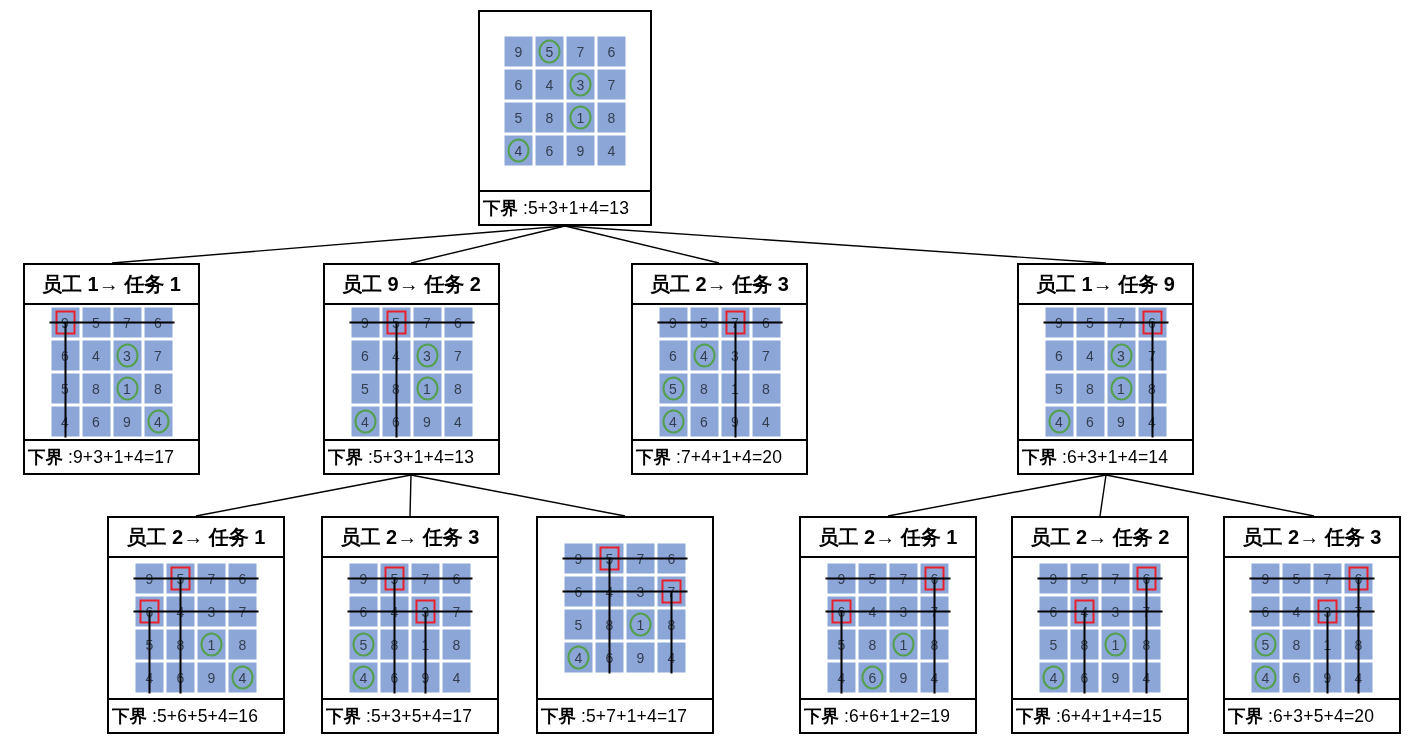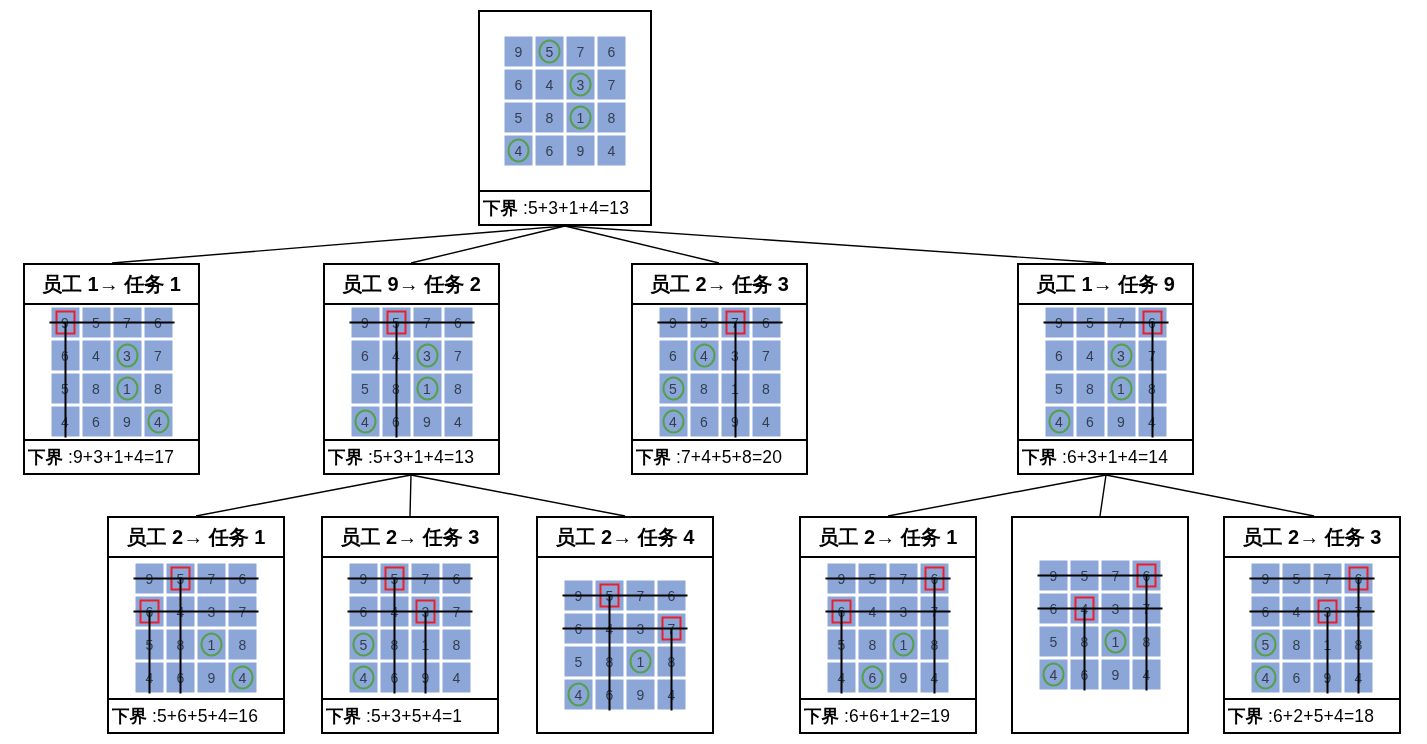--- a/index.html
+++ b/index.html
@@ -360,21 +360,21 @@
             <span>4</span>
           </div>
           <div class="min-circle" style="border-color: rgb(85, 160, 78); left: 34px; top: 36px;"></div>
           <div class="min-circle" style="border-color: rgb(85, 160, 78); left: 3px; top: 69px;"></div>
           <div class="min-circle" style="border-color: rgb(85, 160, 78); left: 3px; top: 102px;"></div>
           <div class="assign-square" style="border-color: rgb(232, 32, 46); left: 66px; top: 3px;"></div>
           <div class="row-strike-line" style="background: rgb(0, 0, 0); top: 14px;"></div>
           <div class="col-strike-line" style="background: rgb(0, 0, 0); left: 75px; top: 15px; height: 115px;"></div>
         </div>
       </div>
-      <div class="bound-bar"><span class="bound-label">下界</span> <span class="bound-value">:7+4+5+8=20</span></div>
+      <div class="bound-bar"><span class="bound-label">下界</span> <span class="bound-value">:7+4+1+4=20</span></div>
     </div>
     <div class="tree-node" style="left: 1017px; top: 263px; width: 177px; height: 212px;">
       <div class="node-title">员工 1→ 任务 9</div>
       <div class="matrix-area">
         <div class="matrix">
           <div class="matrix-cell" style="left: 0px; top: 0px; background: rgb(140, 166, 216); color: rgb(51, 63, 80);">
             <span>9</span>
           </div>
           <div class="matrix-cell" style="left: 31px; top: 0px; background: rgb(140, 166, 216); color: rgb(51, 63, 80);">
             <span>5</span>
@@ -550,24 +550,23 @@
           <div class="min-circle" style="border-color: rgb(85, 160, 78); left: 3px; top: 69px;"></div>
           <div class="min-circle" style="border-color: rgb(85, 160, 78); left: 3px; top: 102px;"></div>
           <div class="assign-square" style="border-color: rgb(232, 32, 46); left: 35px; top: 3px;"></div>
           <div class="assign-square" style="border-color: rgb(232, 32, 46); left: 66px; top: 36px;"></div>
           <div class="row-strike-line" style="background: rgb(0, 0, 0); top: 14px;"></div>
           <div class="row-strike-line" style="background: rgb(0, 0, 0); top: 47px;"></div>
           <div class="col-strike-line" style="background: rgb(0, 0, 0); left: 44px; top: 15px; height: 115px;"></div>
           <div class="col-strike-line" style="background: rgb(0, 0, 0); left: 75px; top: 48px; height: 82px;"></div>
         </div>
       </div>
-      <div class="bound-bar"><span class="bound-label">下界</span> <span class="bound-value">:5+3+5+4=1</span></div>
+      <div class="bound-bar"><span class="bound-label">下界</span> <span class="bound-value">:5+3+5+4=17</span></div>
     </div>
     <div class="tree-node" style="left: 536px; top: 516px; width: 178px; height: 218px;">
-      <div class="node-title">员工 2→ 任务 4</div>
       <div class="matrix-area">
         <div class="matrix">
           <div class="matrix-cell" style="left: 0px; top: 0px; background: rgb(140, 166, 216); color: rgb(51, 63, 80);">
             <span>9</span>
           </div>
           <div class="matrix-cell" style="left: 31px; top: 0px; background: rgb(140, 166, 216); color: rgb(51, 63, 80);">
             <span>5</span>
           </div>
           <div class="matrix-cell" style="left: 62px; top: 0px; background: rgb(140, 166, 216); color: rgb(51, 63, 80);">
             <span>7</span>
@@ -614,20 +613,21 @@
           <div class="min-circle" style="border-color: rgb(85, 160, 78); left: 65px; top: 69px;"></div>
           <div class="min-circle" style="border-color: rgb(85, 160, 78); left: 3px; top: 102px;"></div>
           <div class="assign-square" style="border-color: rgb(232, 32, 46); left: 35px; top: 3px;"></div>
           <div class="assign-square" style="border-color: rgb(232, 32, 46); left: 97px; top: 36px;"></div>
           <div class="row-strike-line" style="background: rgb(0, 0, 0); top: 14px;"></div>
           <div class="row-strike-line" style="background: rgb(0, 0, 0); top: 47px;"></div>
           <div class="col-strike-line" style="background: rgb(0, 0, 0); left: 44px; top: 15px; height: 115px;"></div>
           <div class="col-strike-line" style="background: rgb(0, 0, 0); left: 106px; top: 48px; height: 82px;"></div>
         </div>
       </div>
+      <div class="bound-bar"><span class="bound-label">下界</span> <span class="bound-value">:5+7+1+4=17</span></div>
     </div>
     <div class="tree-node" style="left: 799px; top: 516px; width: 178px; height: 218px;">
       <div class="node-title">员工 2→ 任务 1</div>
       <div class="matrix-area">
         <div class="matrix">
           <div class="matrix-cell" style="left: 0px; top: 0px; background: rgb(140, 166, 216); color: rgb(51, 63, 80);">
             <span>9</span>
           </div>
           <div class="matrix-cell" style="left: 31px; top: 0px; background: rgb(140, 166, 216); color: rgb(51, 63, 80);">
             <span>5</span>
@@ -680,20 +680,21 @@
           <div class="assign-square" style="border-color: rgb(232, 32, 46); left: 4px; top: 36px;"></div>
           <div class="row-strike-line" style="background: rgb(0, 0, 0); top: 14px;"></div>
           <div class="row-strike-line" style="background: rgb(0, 0, 0); top: 47px;"></div>
           <div class="col-strike-line" style="background: rgb(0, 0, 0); left: 106px; top: 15px; height: 115px;"></div>
           <div class="col-strike-line" style="background: rgb(0, 0, 0); left: 13px; top: 48px; height: 82px;"></div>
         </div>
       </div>
       <div class="bound-bar"><span class="bound-label">下界</span> <span class="bound-value">:6+6+1+2=19</span></div>
     </div>
     <div class="tree-node" style="left: 1011px; top: 516px; width: 178px; height: 218px;">
+      <div class="node-title">员工 2→ 任务 2</div>
       <div class="matrix-area">
         <div class="matrix">
           <div class="matrix-cell" style="left: 0px; top: 0px; background: rgb(140, 166, 216); color: rgb(51, 63, 80);">
             <span>9</span>
           </div>
           <div class="matrix-cell" style="left: 31px; top: 0px; background: rgb(140, 166, 216); color: rgb(51, 63, 80);">
             <span>5</span>
           </div>
           <div class="matrix-cell" style="left: 62px; top: 0px; background: rgb(140, 166, 216); color: rgb(51, 63, 80);">
             <span>7</span>
@@ -740,20 +741,21 @@
           <div class="min-circle" style="border-color: rgb(85, 160, 78); left: 65px; top: 69px;"></div>
           <div class="min-circle" style="border-color: rgb(85, 160, 78); left: 3px; top: 102px;"></div>
           <div class="assign-square" style="border-color: rgb(232, 32, 46); left: 97px; top: 3px;"></div>
           <div class="assign-square" style="border-color: rgb(232, 32, 46); left: 35px; top: 36px;"></div>
           <div class="row-strike-line" style="background: rgb(0, 0, 0); top: 14px;"></div>
           <div class="row-strike-line" style="background: rgb(0, 0, 0); top: 47px;"></div>
           <div class="col-strike-line" style="background: rgb(0, 0, 0); left: 106px; top: 15px; height: 115px;"></div>
           <div class="col-strike-line" style="background: rgb(0, 0, 0); left: 44px; top: 48px; height: 82px;"></div>
         </div>
       </div>
+      <div class="bound-bar"><span class="bound-label">下界</span> <span class="bound-value">:6+4+1+4=15</span></div>
     </div>
     <div class="tree-node" style="left: 1223px; top: 516px; width: 178px; height: 218px;">
       <div class="node-title">员工 2→ 任务 3</div>
       <div class="matrix-area">
         <div class="matrix">
           <div class="matrix-cell" style="left: 0px; top: 0px; background: rgb(140, 166, 216); color: rgb(51, 63, 80);">
             <span>9</span>
           </div>
           <div class="matrix-cell" style="left: 31px; top: 0px; background: rgb(140, 166, 216); color: rgb(51, 63, 80);">
             <span>5</span>
@@ -803,15 +805,15 @@
           <div class="min-circle" style="border-color: rgb(85, 160, 78); left: 3px; top: 69px;"></div>
           <div class="min-circle" style="border-color: rgb(85, 160, 78); left: 3px; top: 102px;"></div>
           <div class="assign-square" style="border-color: rgb(232, 32, 46); left: 97px; top: 3px;"></div>
           <div class="assign-square" style="border-color: rgb(232, 32, 46); left: 66px; top: 36px;"></div>
           <div class="row-strike-line" style="background: rgb(0, 0, 0); top: 14px;"></div>
           <div class="row-strike-line" style="background: rgb(0, 0, 0); top: 47px;"></div>
           <div class="col-strike-line" style="background: rgb(0, 0, 0); left: 106px; top: 15px; height: 115px;"></div>
           <div class="col-strike-line" style="background: rgb(0, 0, 0); left: 75px; top: 48px; height: 82px;"></div>
         </div>
       </div>
-      <div class="bound-bar"><span class="bound-label">下界</span> <span class="bound-value">:6+2+5+4=18</span></div>
+      <div class="bound-bar"><span class="bound-label">下界</span> <span class="bound-value">:6+3+5+4=20</span></div>
     </div>
   </div>
 
 </body></html>

